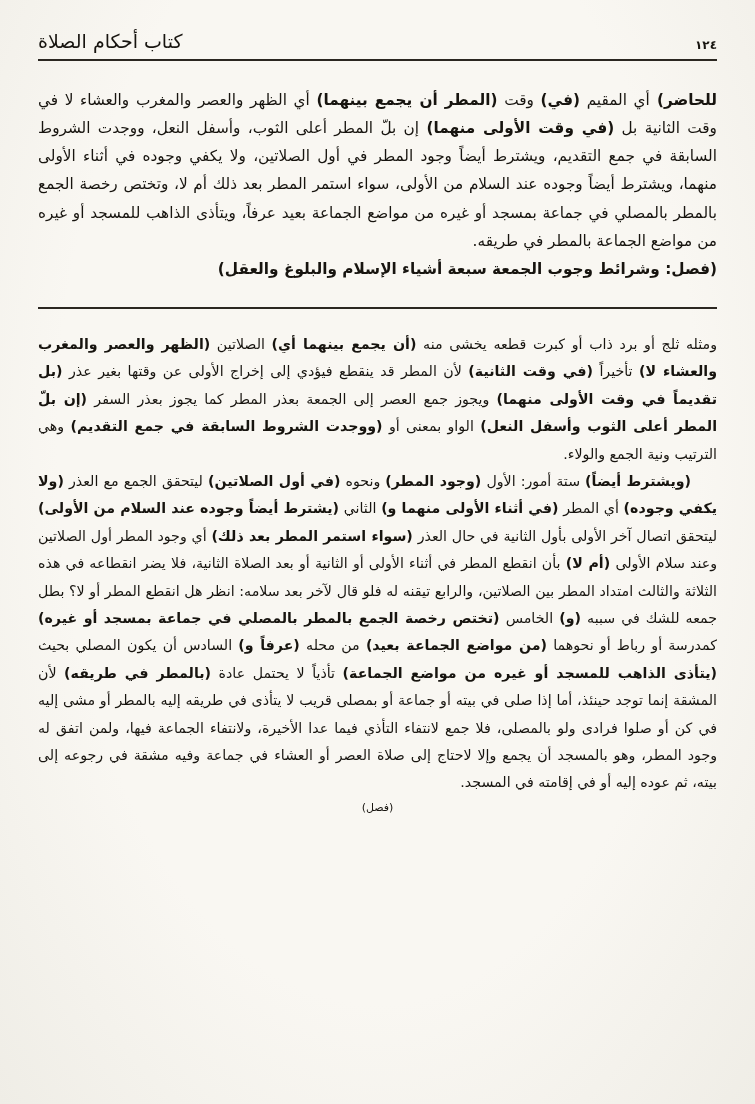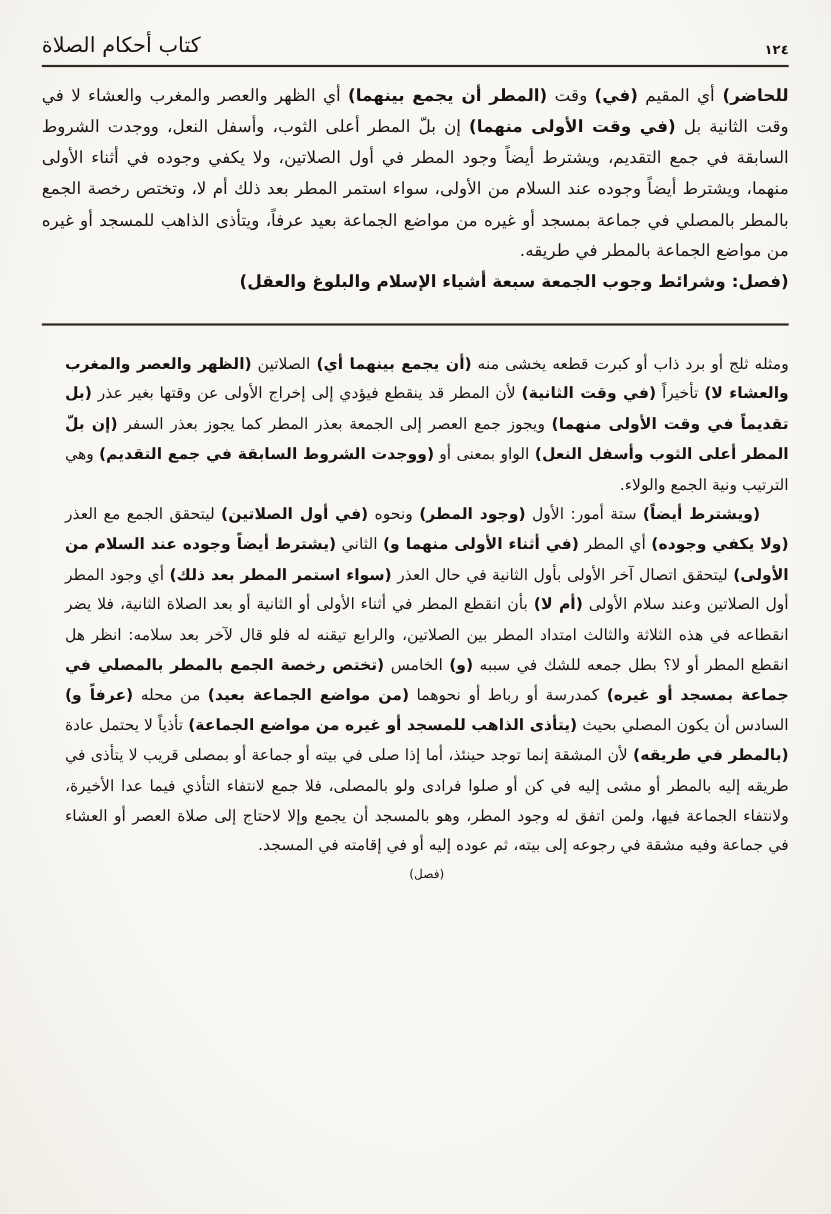--- a/index.html
+++ b/index.html
@@ -33,21 +33,21 @@
   }
   .book-title {
     font-size: 19px;
     font-weight: normal;
   }
   .matn {
     direction: rtl;
     text-align: justify;
     font-size: 15.3px;
     line-height: 1.84;
-    margin-top: 12px;
+    margin-top: 25px;
   }
   .matn p { margin: 0; }
   .fasl-heading {
     direction: rtl;
     font-weight: bold;
     font-size: 15.3px;
     margin: 4px 0 0 0;
   }
   .matn-continuation {
     text-indent: 26px;
@@ -56,21 +56,20 @@
     border: 0;
     border-top: 2px solid #2b2721;
     margin: 24px 0 0 0;
   }
   .sharh {
     direction: rtl;
     text-align: justify;
     font-size: 14.2px;
     line-height: 1.93;
     margin-top: 22px;
-    margin-left: 21px;
   }
   .sharh p { margin: 0; }
   .indent { text-indent: 26px; }
   .fasl-small {
     direction: rtl;
     text-align: center;
     font-weight: normal;
     font-size: 11px;
     margin: 6px 0 4px 0;
   }

